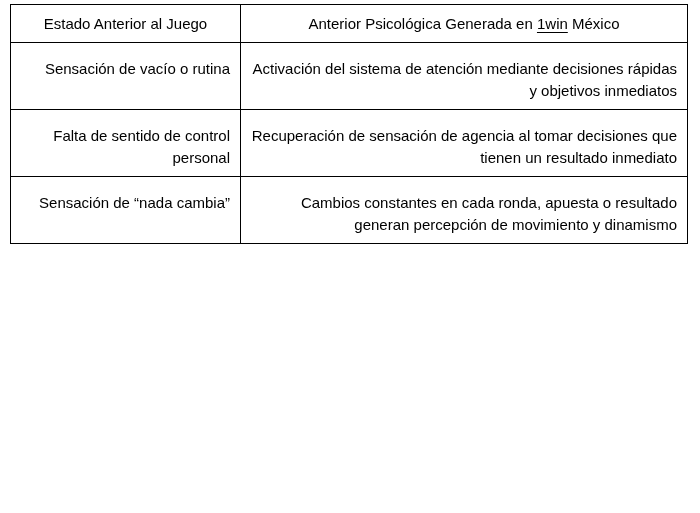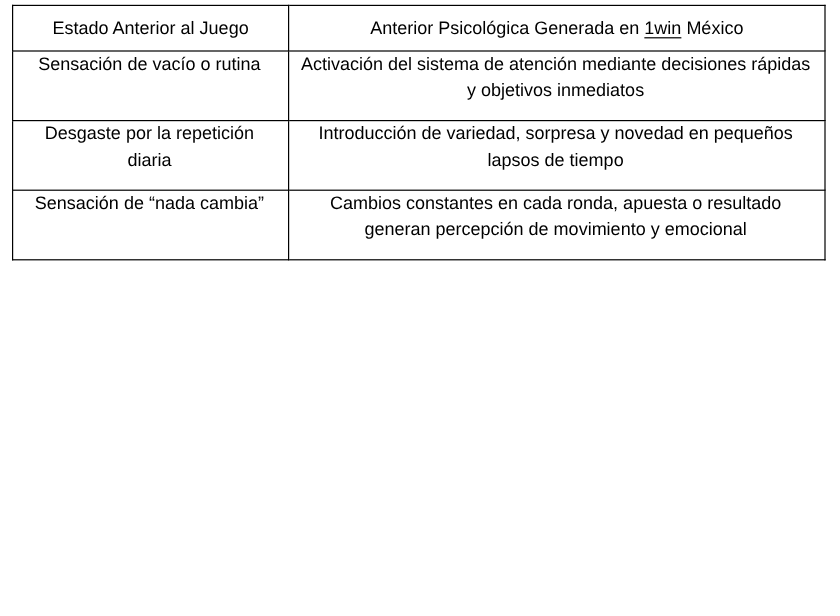--- a/index.html
+++ b/index.html
@@ -36,23 +36,23 @@
     background: #ffffff;
   }
   table.psy-table thead tr { height: 38px; }
   table.psy-table th {
     text-align: center;
     vertical-align: middle;
     padding: 4px 6px;
   }
   table.psy-table tbody tr { height: 58px; }
   table.psy-table td {
-    text-align: center;
+    text-align: right;
     vertical-align: top;
-    padding: 0 10px 7px 8px;
+    padding: 15px 10px 7px 8px;
   }
   .misspelled {
     text-decoration-line: underline;
     text-decoration-style: wavy;
     text-decoration-color: #e02020;
     text-decoration-thickness: 1px;
     text-underline-offset: 3px;
     text-decoration-skip-ink: none;
     text-decoration: underline;
   }
@@ -75,22 +75,22 @@
           <span>Anterior Psicológica Generada en </span><span class="misspelled">1win</span><span> México</span>
         </th>
       </tr>
     </thead>
     <tbody>
       <tr>
         <td>Sensación de vacío o rutina</td>
         <td>Activación del sistema de atención mediante decisiones rápidas y objetivos inmediatos</td>
       </tr>
       <tr>
-        <td>Desgaste por la repetición diaria</td>
-        <td>Introducción de variedad, sorpresa y novedad en pequeños lapsos de tiempo</td>
+        <td>Falta de sentido de control personal</td>
+        <td>Recuperación de sensación de agencia al tomar decisiones que tienen un resultado inmediato</td>
       </tr>
       <tr>
         <td>Sensación de “nada cambia”</td>
-        <td>Cambios constantes en cada ronda, apuesta o resultado generan percepción de movimiento y emocional</td>
+        <td>Cambios constantes en cada ronda, apuesta o resultado generan percepción de movimiento y dinamismo</td>
       </tr>
     </tbody>
   </table>
 </div>
 
 </body></html>

